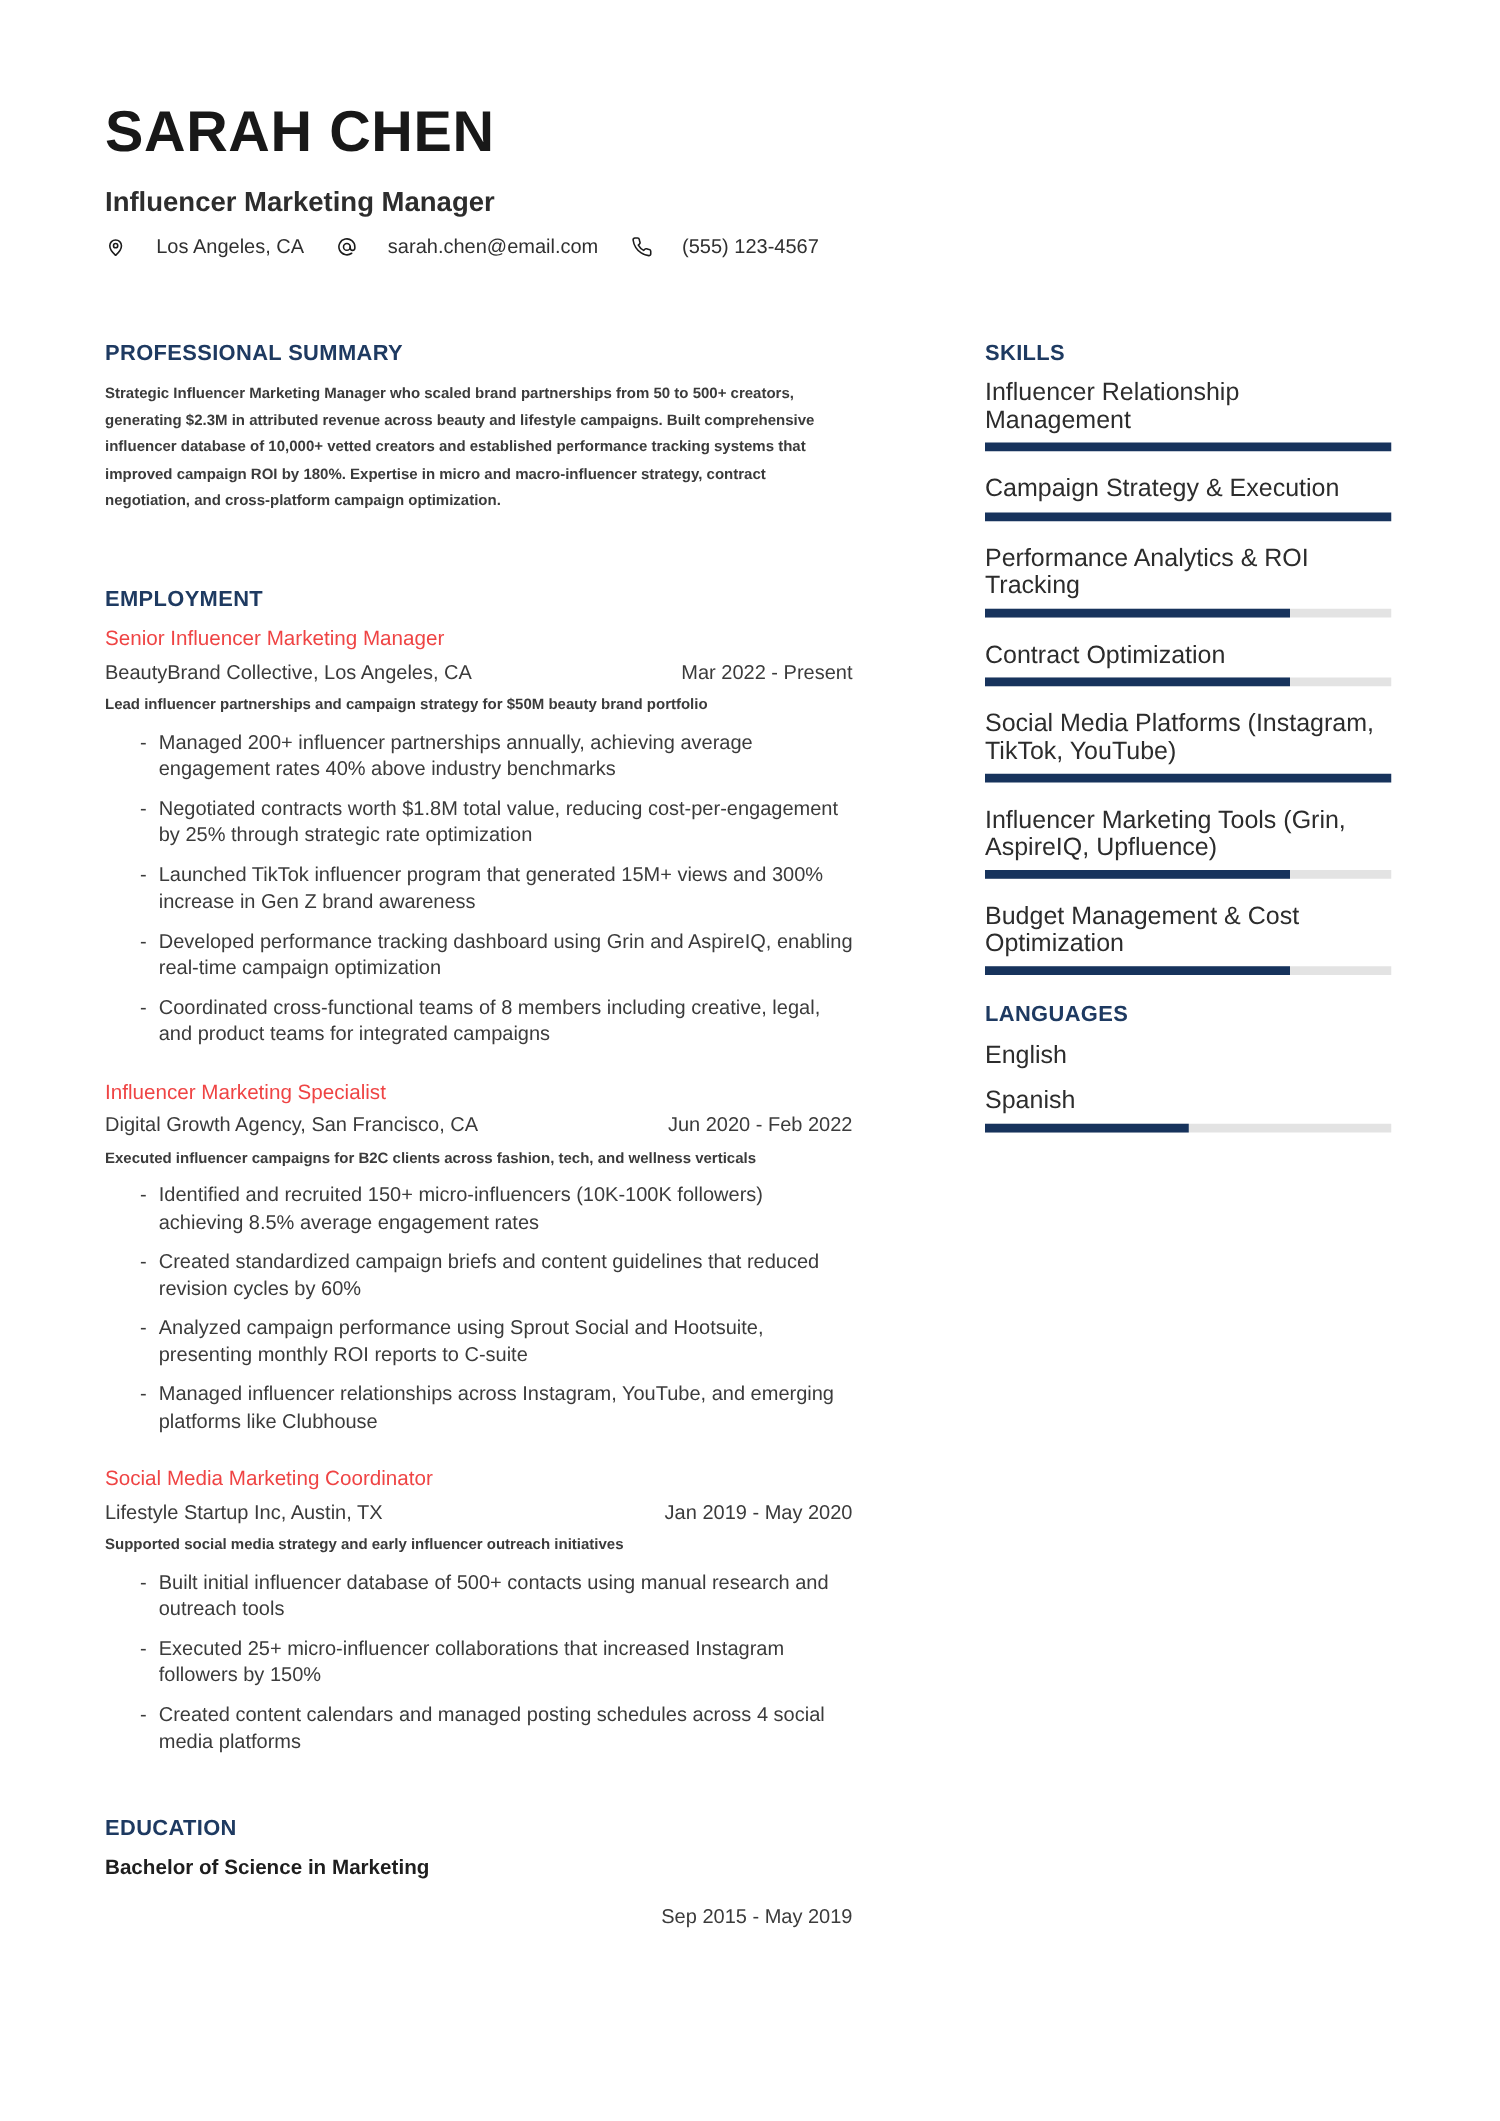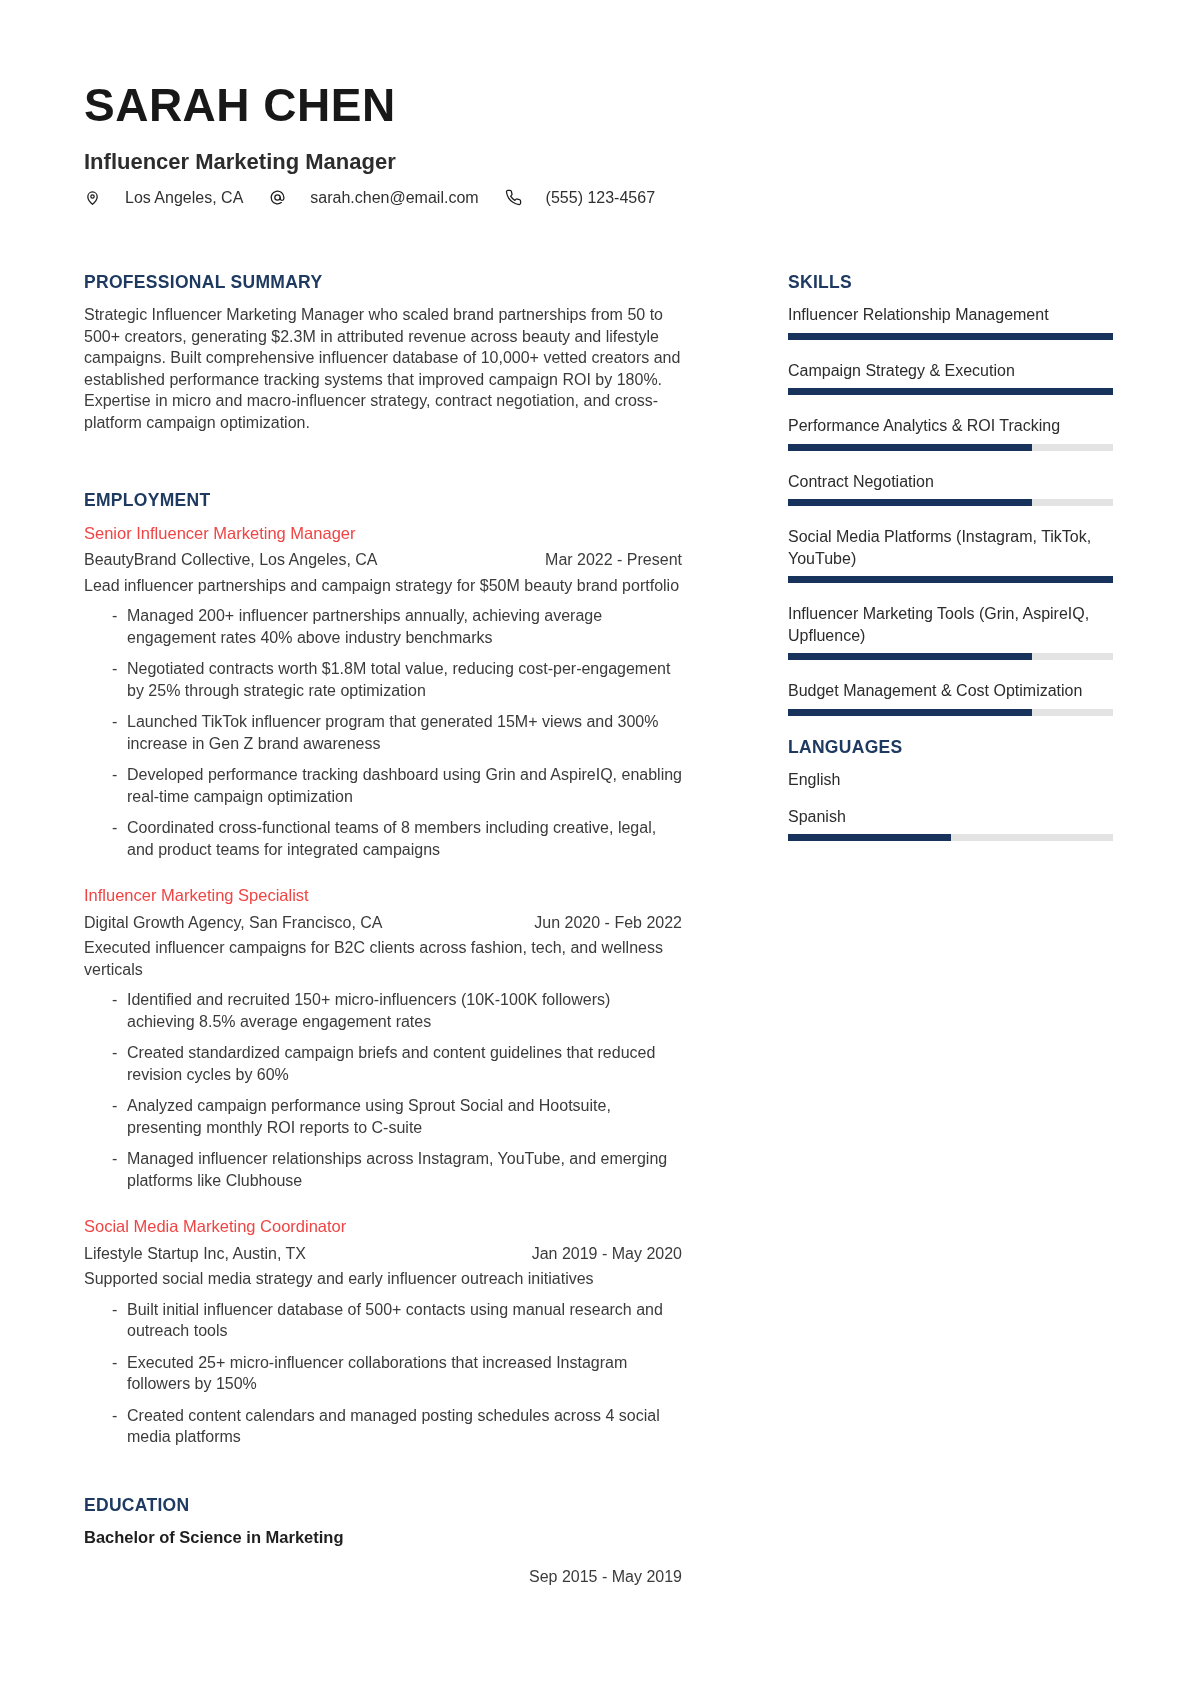--- a/index.html
+++ b/index.html
@@ -22,21 +22,21 @@
   .main { width:598px; }
   .side { width:325px; }
 
   .section-heading {
     font-size:17.5px; line-height:1.05; font-weight:700; color:#1e3a61;
     letter-spacing:.3px; margin-bottom:13px;
   }
   .section { margin-top:58px; }
   .section.first { margin-top:0; }
 
-  .body-text { font-size:16px; line-height:21.5px; color:#3b3b3b; }
+  .body-text { font-size:12px; line-height:21.5px; color:#3b3b3b;font-weight:bold; }
 
   
   .job { margin-top:25px; }
   .job.first { margin-top:0; }
   .job-title { font-size:16.5px; line-height:21.5px; font-weight:400; color:#ef4444; }
   .job-meta { display:flex; justify-content:space-between; align-items:baseline;
               font-size:16px; line-height:21.5px; color:#3b3b3b; margin-top:5px; }
   .job-summary { margin-top:4px; }
   .bullets { margin-top:9px; }
   .bullet { display:flex; padding-left:28px; margin-bottom:10px;
@@ -44,21 +44,21 @@
   .bullet:last-child { margin-bottom:0; }
   .bullet .dash { width:15px; flex:none; }
 
   
   .edu-degree { font-size:16.5px; line-height:21.5px; font-weight:700; color:#1e1e1e; }
   .edu-meta { display:flex; justify-content:flex-end; font-size:16px; line-height:21.5px;
               color:#3b3b3b; margin-top:17px; }
 
   
   .meter-item { margin-bottom:20px; }
-  .meter-label { font-size:16px; line-height:21.5px; color:#2c2c2c; }
+  .meter-label { font-size:20px; line-height:21.5px; color:#2c2c2c; }
   .bar-track { height:7px; background:#e3e3e3; margin-top:7px; }
   .bar-fill { height:100%; background:#17335c; }
   .languages { margin-top:22px; }
   .languages .meter-item { margin-bottom:15px; }
 </style>
 </head>
 <body>
 
 <div class="page">
 
@@ -235,21 +235,21 @@
             </div>
 
             <div class="meter-item">
               <div class="meter-label">Performance Analytics &amp; ROI Tracking</div>
               <div class="bar-track">
                 <div class="bar-fill" style="width: 75%;"></div>
               </div>
             </div>
 
             <div class="meter-item">
-              <div class="meter-label">Contract Negotiation</div>
+              <div class="meter-label">Contract Optimization</div>
               <div class="bar-track">
                 <div class="bar-fill" style="width: 75%;"></div>
               </div>
             </div>
 
             <div class="meter-item">
               <div class="meter-label">Social Media Platforms (Instagram, TikTok, YouTube)</div>
               <div class="bar-track">
                 <div class="bar-fill" style="width: 100%;"></div>
               </div>

